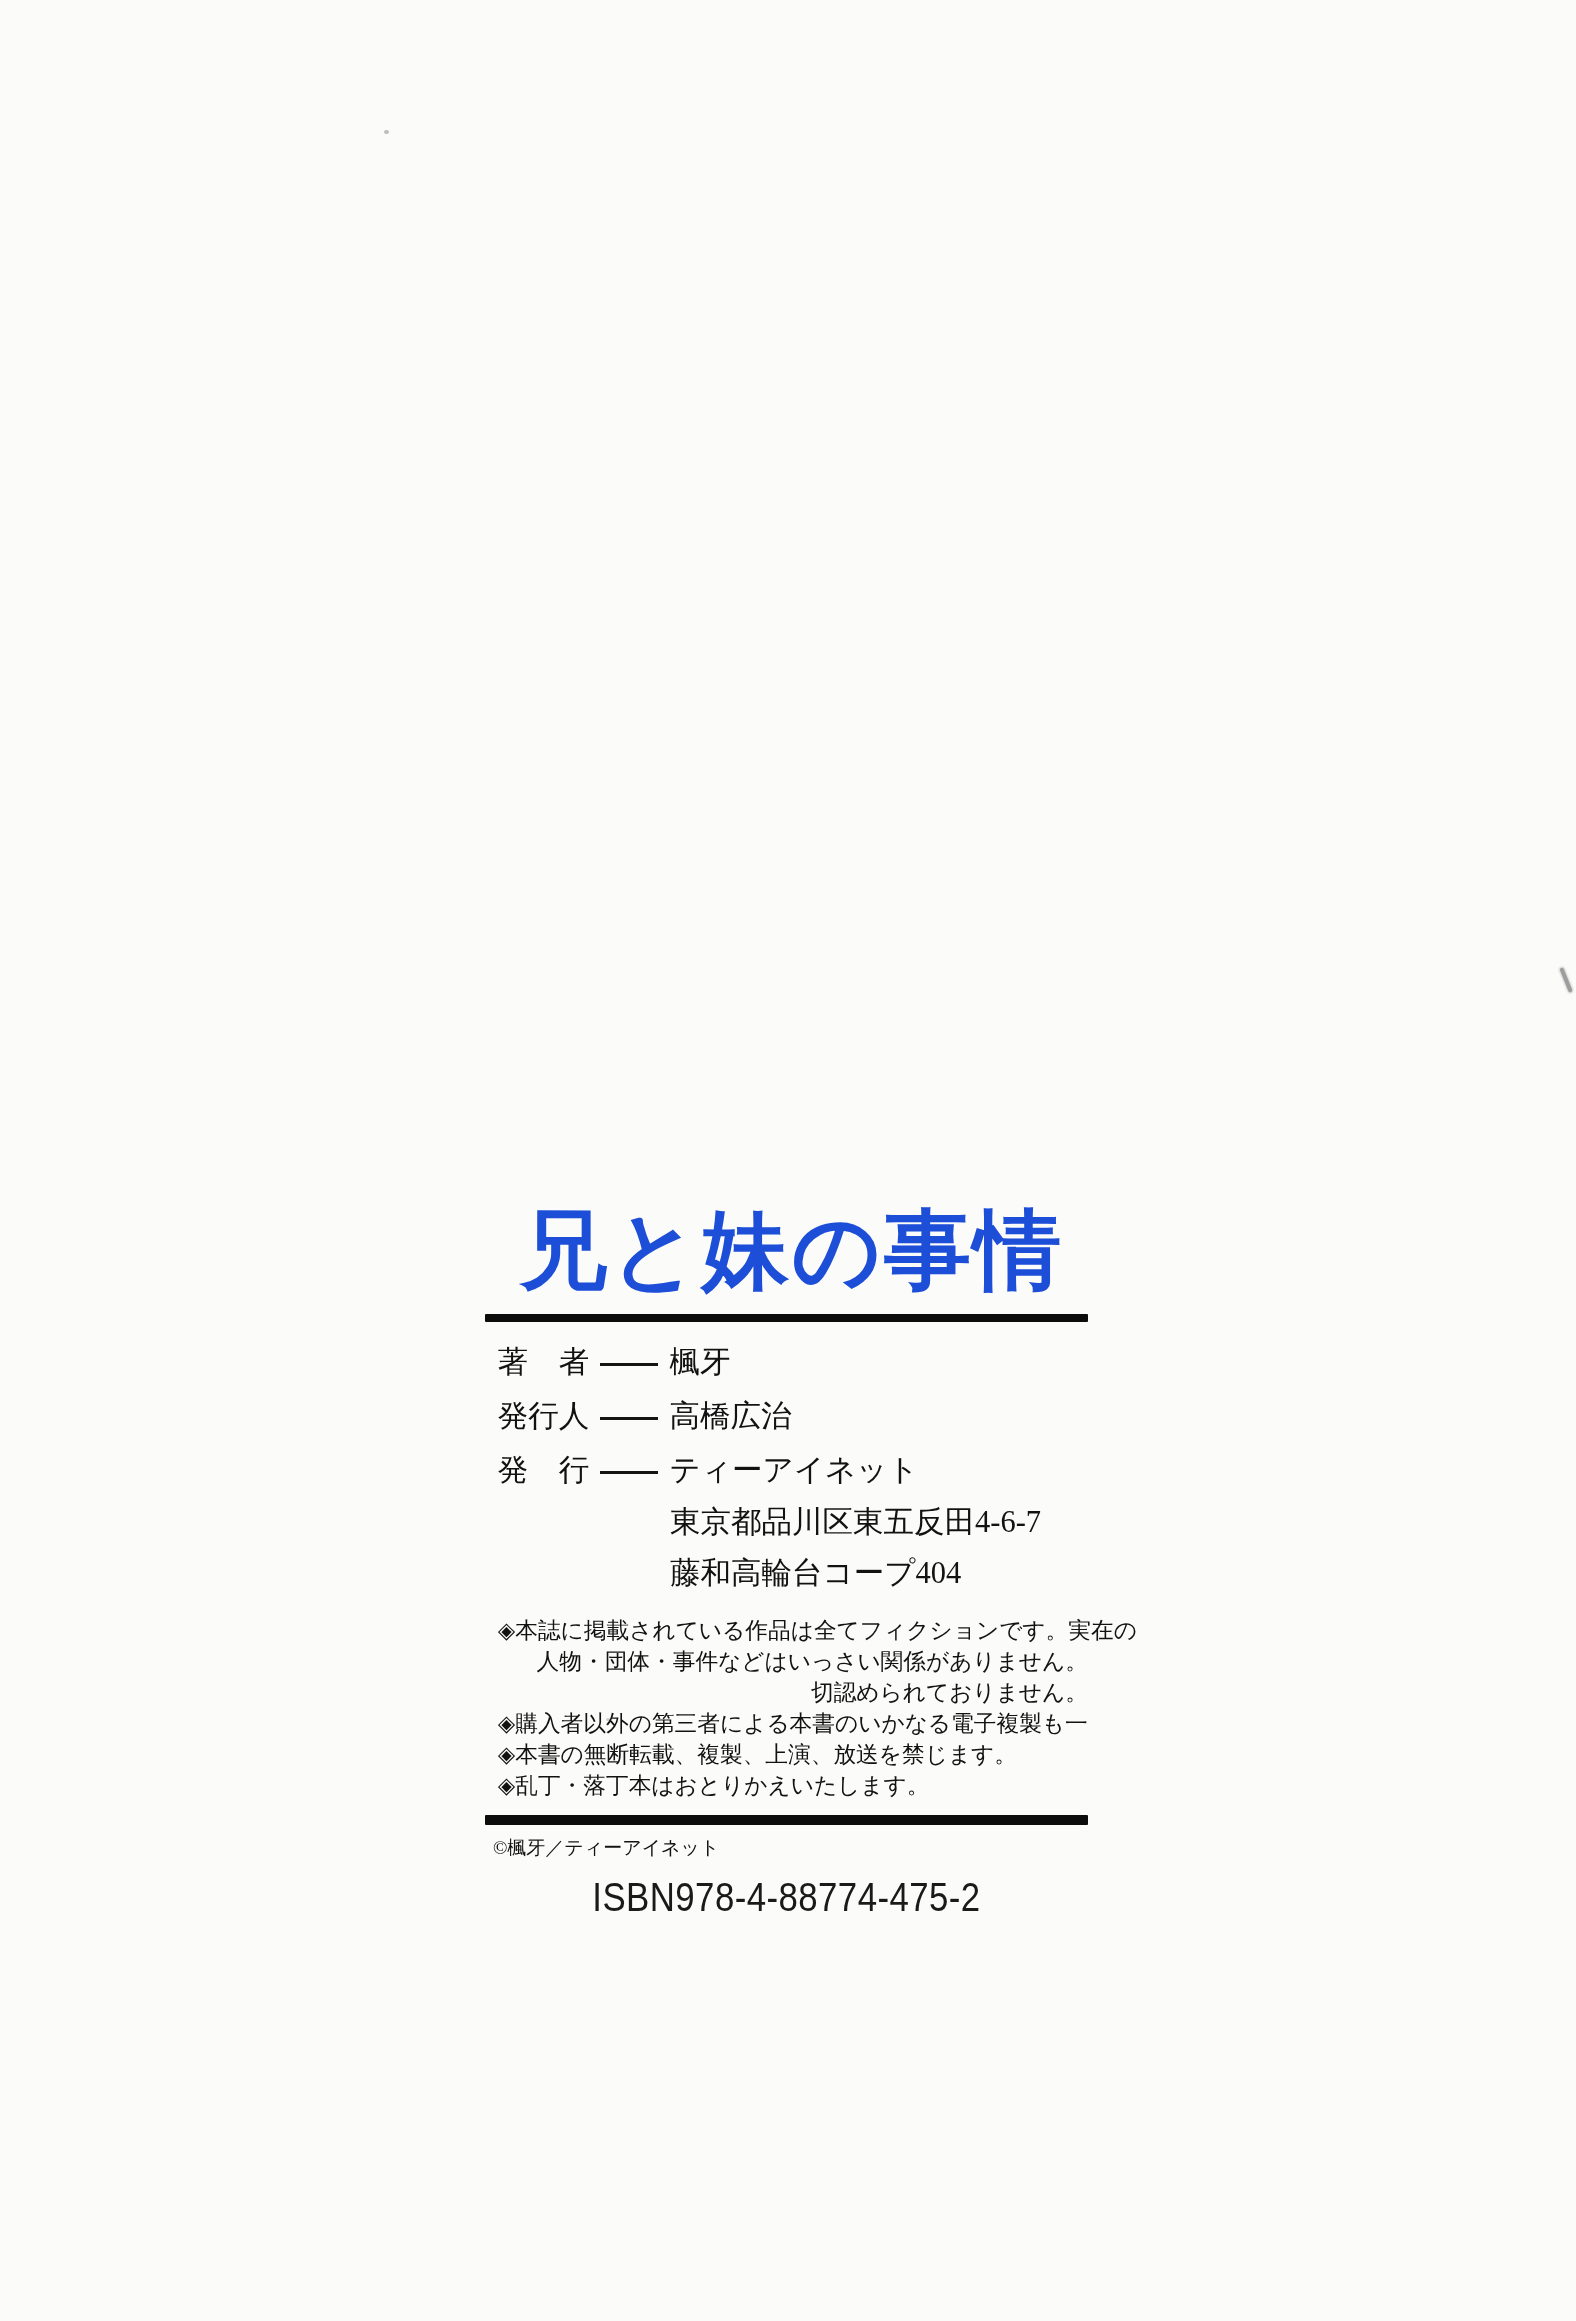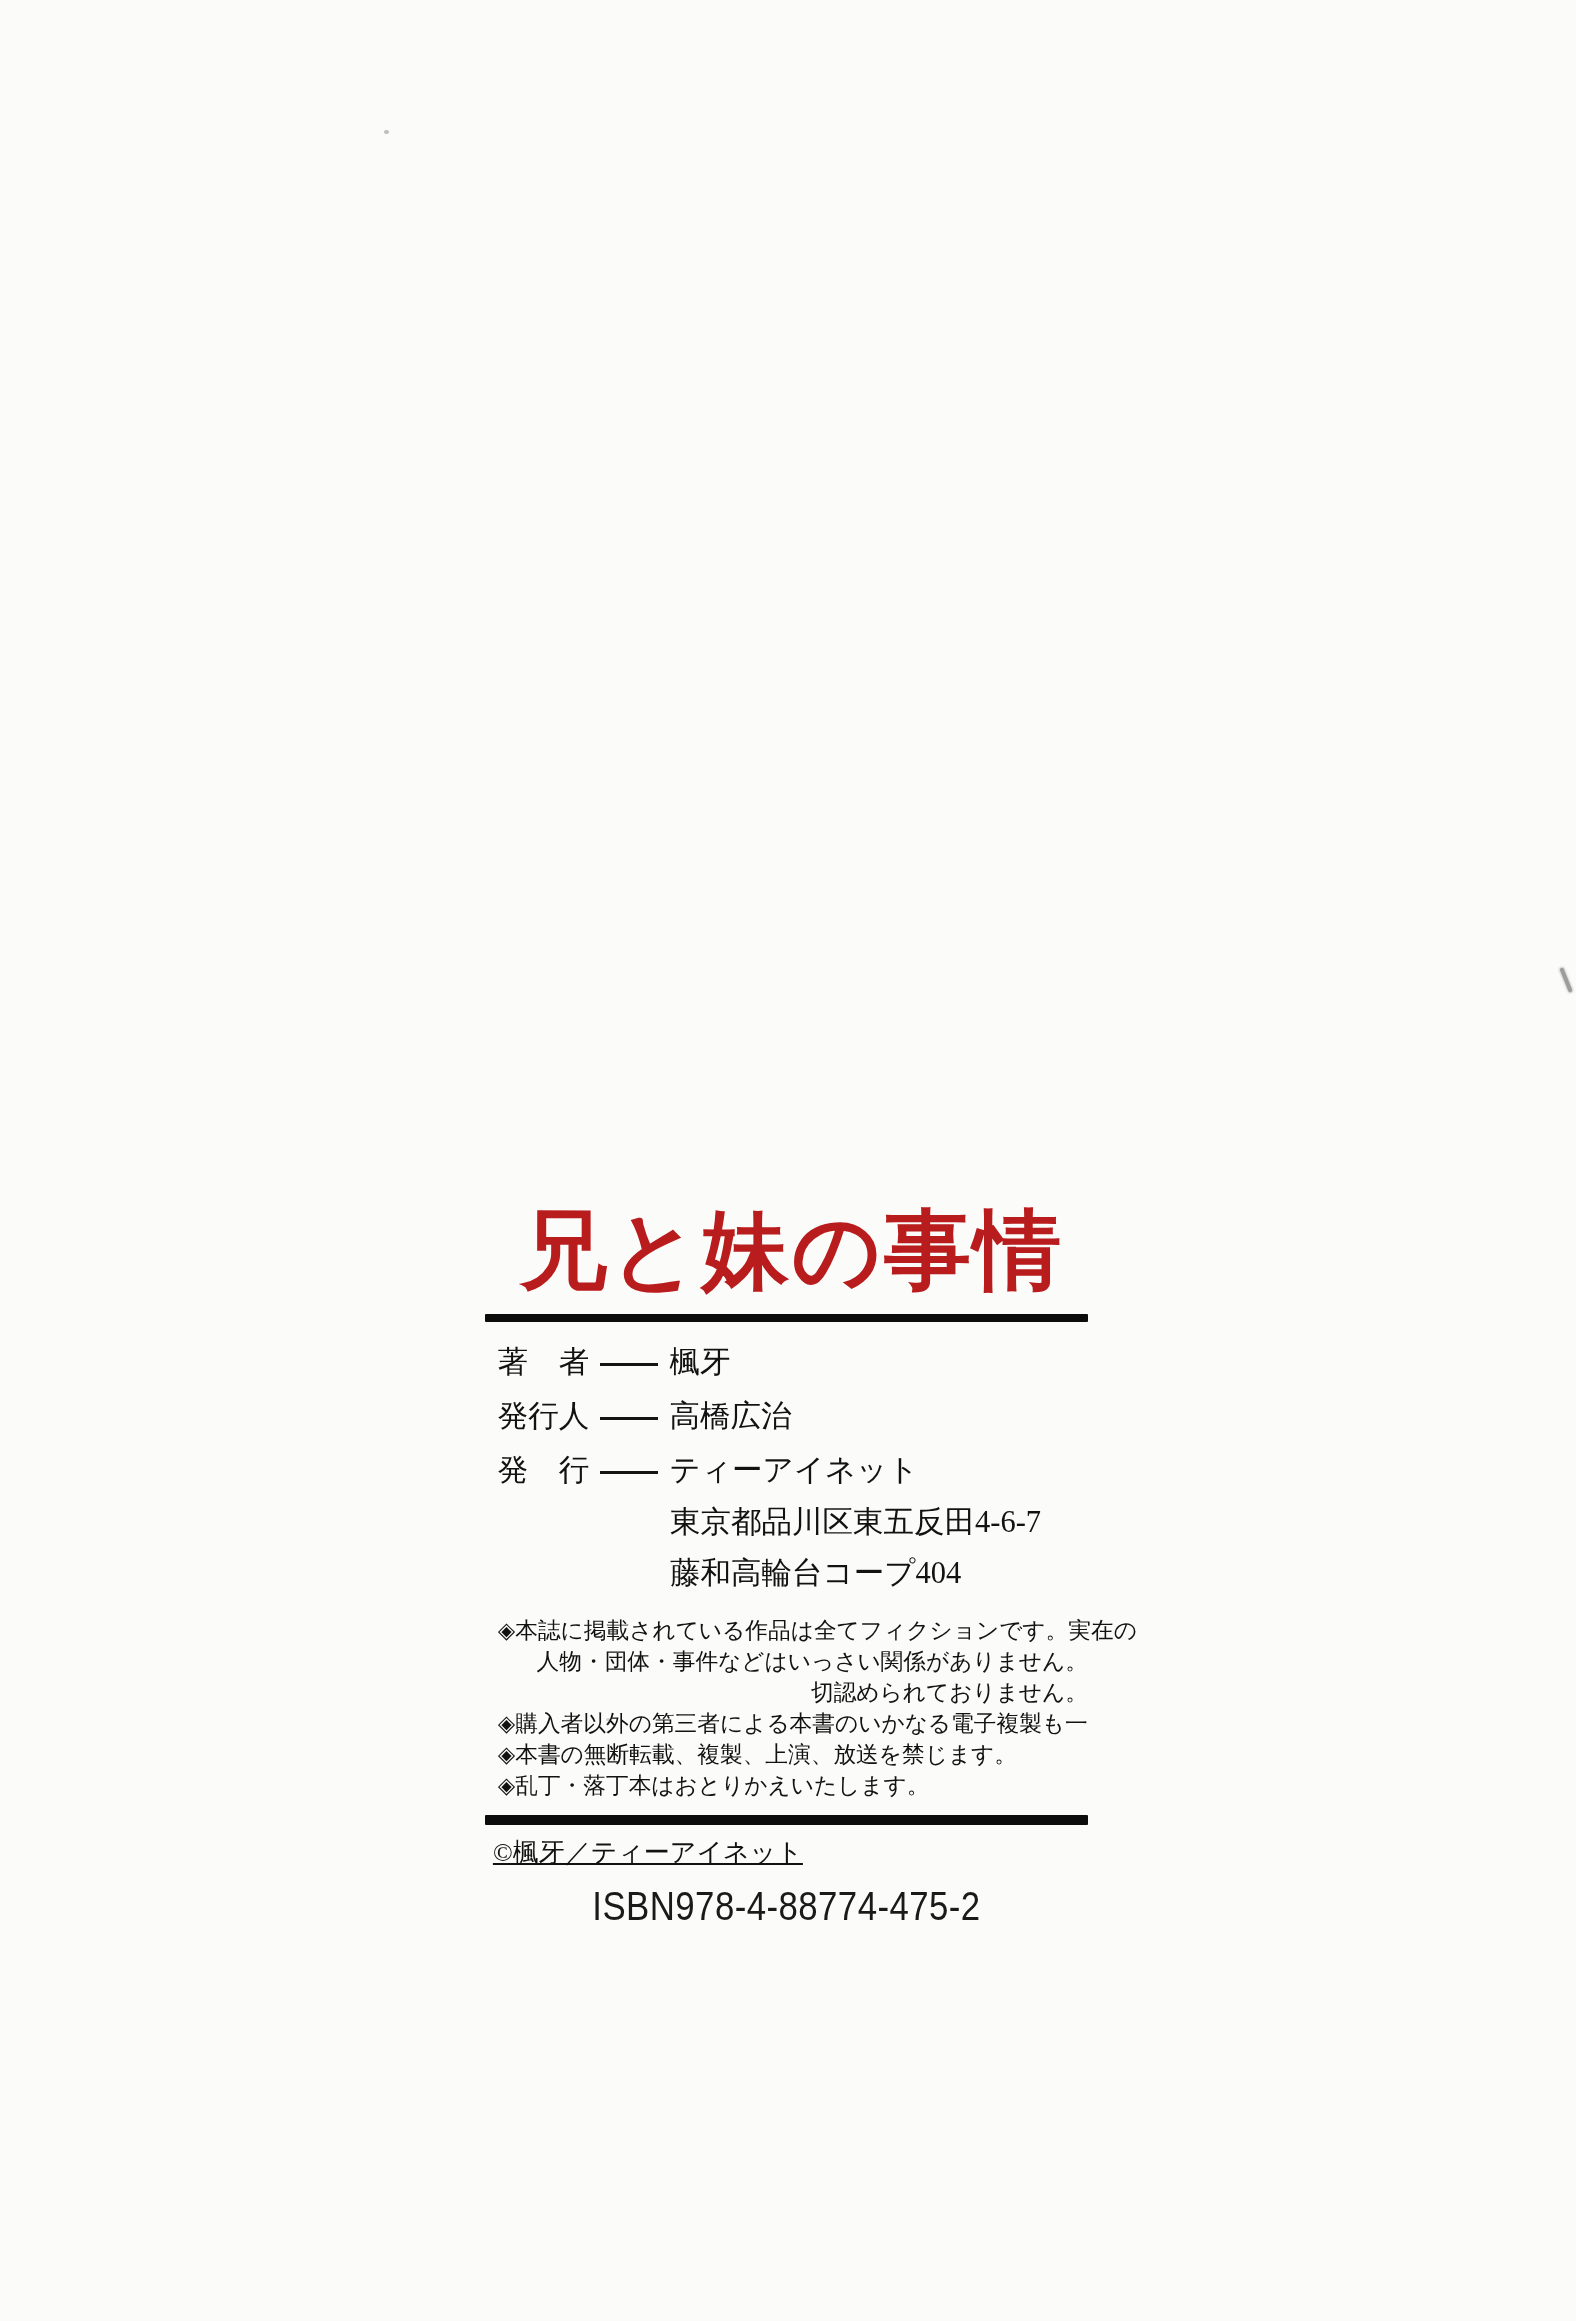--- a/index.html
+++ b/index.html
@@ -7,35 +7,35 @@
     width:1576px;height:2322px;position:relative;
     background:#fbfbfa;overflow:hidden;
     font-family:"Liberation Serif","DejaVu Serif",serif;
     color:#121212;
   }
   .page{position:absolute;inset:0;}
   
   .block{position:absolute;left:485px;top:1204px;width:603px;}
   .title{
     margin:0 0 0 35px;font-size:87px;line-height:1.08;font-weight:700;
-    letter-spacing:3px;white-space:nowrap;color:#b91c1c;
+    letter-spacing:3px;white-space:nowrap;color:#1d4ed8;
   }
   .rule{background:#0c0c0c;width:100%;}
   .rule-title{height:7.9px;margin-top:15.8px;border-radius:1px;}
   .rule-bottom{height:9.9px;margin-top:13.8px;border-radius:1px;}
   .dates{margin:9.9px 0 0 12.8px;font-size:29.6px;line-height:39px;white-space:nowrap;}
   .rows{margin-top:13.8px;}
   .row{display:flex;align-items:center;margin-left:12.8px;height:54px;font-size:30.5px;white-space:nowrap;}
   .lbl{display:inline-block;width:102px;}
   .dash{display:inline-block;width:58px;height:3px;background:#141414;margin:3.9px 11.8px 0 0;}
   .addr{margin-left:185px;font-size:30.5px;line-height:51px;white-space:nowrap;}
   .notices{margin:15.8px 0 0 12.8px;font-size:22.7px;line-height:31px;}
   .notice-line{white-space:nowrap;}
   .notice-line.cont{padding-left:22.7px;text-align:right;}
-  .copyright{margin:9.9px 0 0 7.9px;font-size:26px;white-space:nowrap;text-decoration:underline;}
+  .copyright{margin:9.9px 0 0 7.9px;font-size:19px;white-space:nowrap;}
   .isbn{
     margin-top:13.8px;text-align:center;
     font-family:"Liberation Sans","DejaVu Sans",sans-serif;
     font-size:40px;letter-spacing:0.5px;color:#1a1a1a;
     transform:scaleX(.87);transform-origin:50% 50%;white-space:nowrap;
   }
   
   .speck{position:absolute;border-radius:50%;background:#c9c9c9;}
   .speck-a{left:384px;top:130px;width:4.9px;height:3.9px;background:#bdbdbd;}
   .speck-b{left:606px;top:1718px;width:3.9px;height:3px;background:#cccccc;}

